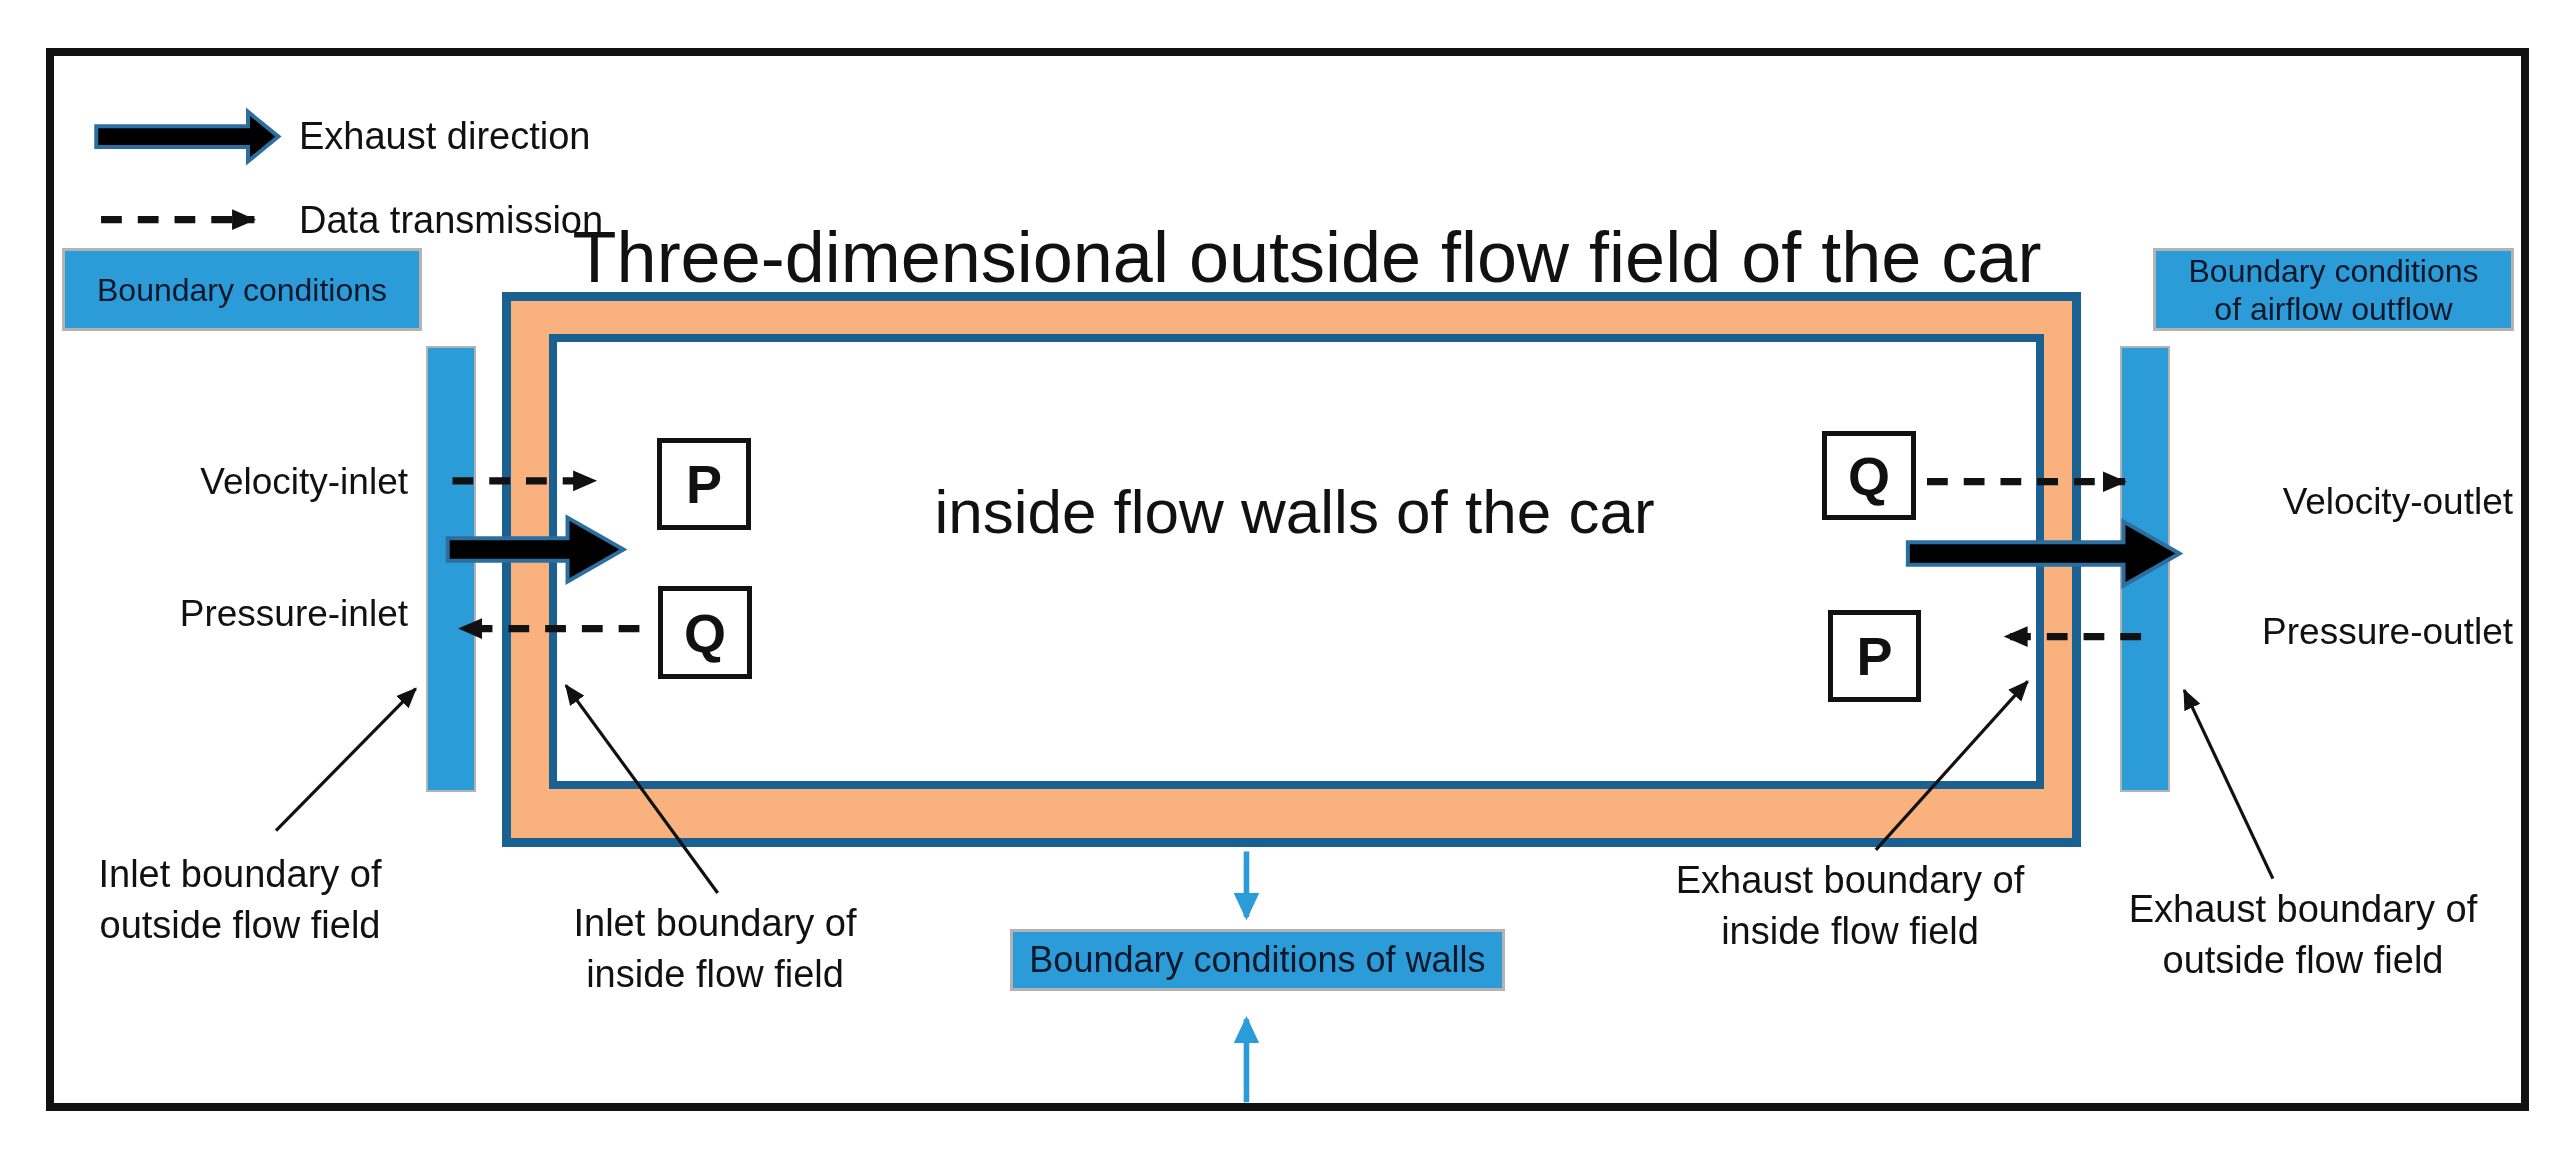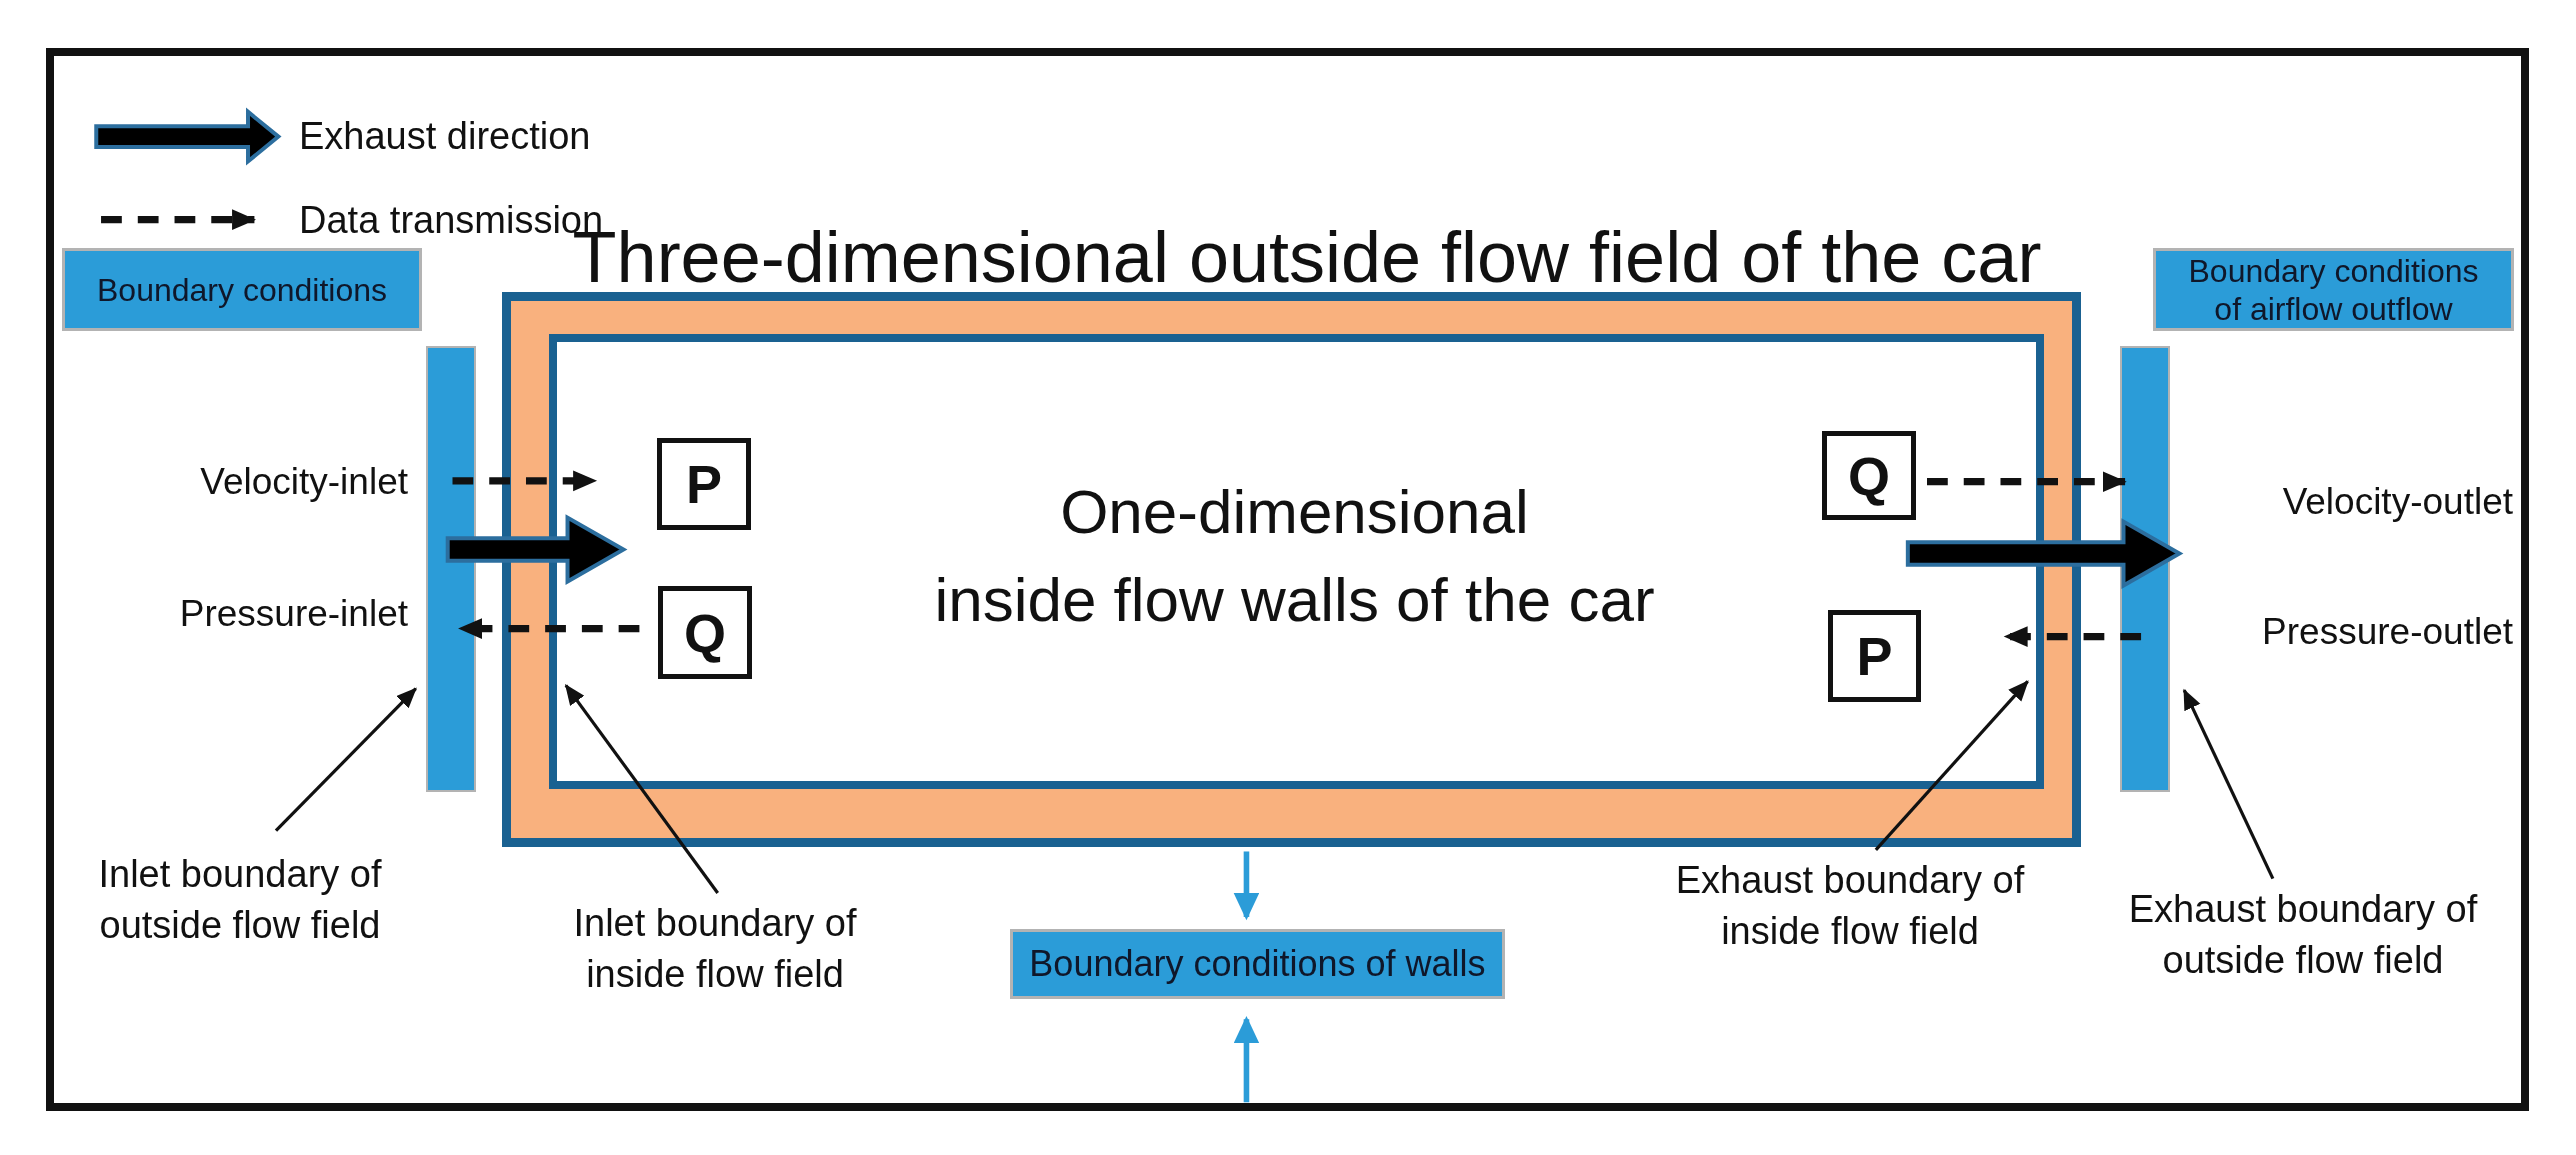--- a/index.html
+++ b/index.html
@@ -36,21 +36,21 @@
   .bar.left{left:426px;}
   .bar.right{left:2120px;}
 
   .bluebox{
     background:var(--accent-blue);border:3.2px solid var(--box-border-gray);
     color:#0f172a;text-align:center;font-size:32px;line-height:38px;
     display:flex;flex-direction:column;justify-content:center;
   }
   .bluebox.inflow{left:62px;top:248px;width:360px;height:83px;}
   .bluebox.outflow{left:2153px;top:248px;width:361px;height:83px;}
-  .bluebox.walls{left:1010px;top:929px;width:495px;height:70px;font-size:36px;line-height:64px;}
+  .bluebox.walls{left:1010px;top:929px;width:495px;height:62px;font-size:36px;line-height:64px;}
 
   .title{
     left:524px;top:219px;width:1566px;text-align:center;
     font-size:72px;line-height:77px;white-space:nowrap;
   }
   .inner-title{
     left:719px;top:468px;width:1151px;text-align:center;
     font-size:62px;line-height:88px;
   }
 
@@ -94,21 +94,20 @@
 <div class="abs frame"></div>
 
 <div class="abs outer-region"></div>
 <div class="abs inner-region"></div>
 
 <div class="abs bar left"></div>
 <div class="abs bar right"></div>
 
 <div class="abs title">Three-dimensional outside flow field of the car</div>
 <div class="abs inner-title">
-  <div>One-dimensional</div>
   <div>inside flow walls of the car</div>
 </div>
 
 <div class="abs legendlabel airflow">Exhaust direction</div>
 <div class="abs legendlabel data">Data transmission</div>
 
 <div class="abs bluebox inflow">
   <div>Boundary conditions</div>
 </div>
 <div class="abs bluebox outflow">

